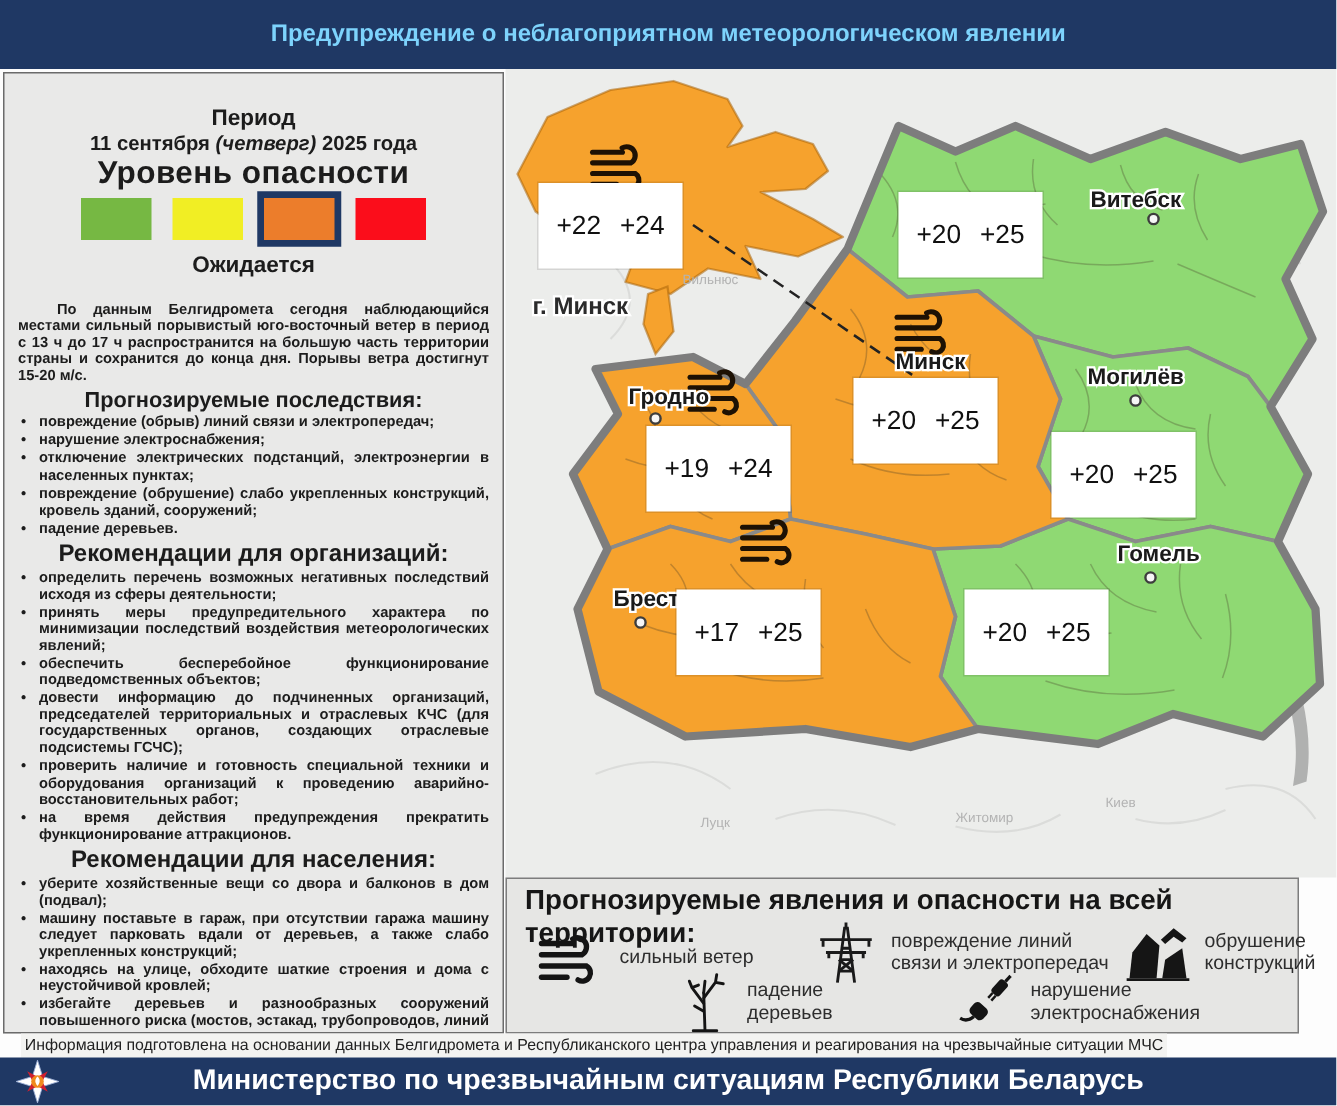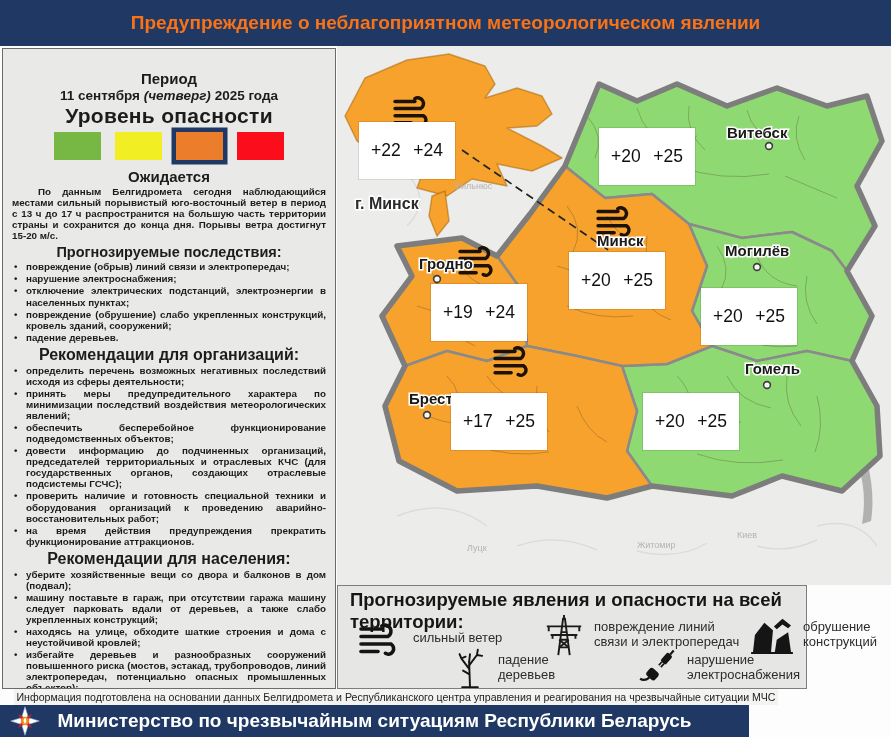--- a/index.html
+++ b/index.html
@@ -2,59 +2,59 @@
 <html><head>
 <meta charset="utf-8">
 <style>
   html,body{margin:0;padding:0;}
   body{width:891px;height:737px;position:relative;background:#fdfdfd;
        font-family:"Liberation Sans",sans-serif;overflow:hidden;}
 
   
   .header{position:absolute;left:0;top:0;width:891px;height:46px;background:#1f3864;
           display:flex;align-items:center;justify-content:center;}
-  .header .t{color:#f97316;font-size:19px;font-weight:700;}
+  .header .t{color:#7dd3fc;font-size:16px;font-weight:700;}
 
   
   .sidebar{position:absolute;left:2px;top:48px;width:334px;height:641px;background:#e9e9e8;
            border:1.5px solid #6b6b6b;box-sizing:border-box;padding:20px 9px;overflow:hidden;color:#1c1c1c;}
   .s-h1{font-size:15px;font-weight:700;text-align:center;margin:1px 0;}
   .s-date{font-size:13.5px;font-weight:700;text-align:center;margin:0 0 1px 0;}
   .s-date i{font-weight:700;}
   .s-h2{font-size:21px;font-weight:700;text-align:center;margin:1px 0 4px 0;letter-spacing:.3px;}
   .swatches{display:flex;justify-content:center;align-items:center;gap:14px;margin:4px 0 8px 0;}
   .swatch{width:47px;height:28px;display:inline-block;}
   .swatch.selected{box-shadow:0 0 0 4.5px #1f3864;}
-  .s-para{font-size:9.8px;line-height:1.13;font-weight:700;text-align:justify;margin:1px 0 3px 0;text-indent:26px;}
+  .s-para{font-size:9.8px;line-height:1.13;font-weight:700;text-align:justify;margin:16px 0 3px 0;text-indent:26px;}
   .s-h3{font-size:14.5px;font-weight:700;text-align:center;margin:2px 0 1px 0;}
   .s-h4{font-size:16px;font-weight:700;text-align:center;margin:3px 0 1px 0;}
   .s-list{list-style:none;margin:0;padding:0;font-size:9.8px;line-height:1.13;font-weight:700;}
   .s-list li{position:relative;padding-left:14px;text-align:justify;margin:0 0 1px 0;}
   .s-list li::before{content:"•";position:absolute;left:2px;top:0;}
 
   
   .map{position:absolute;left:337px;top:46px;width:554px;height:539px;background:#ecedeb;overflow:hidden;}
   .map svg{position:absolute;left:0;top:0;}
   .dl{fill:none;stroke:rgba(70,60,40,.30);stroke-width:1;}
   .bgl{fill:none;stroke:rgba(0,0,0,.07);stroke-width:1.4;}
   .tbox{position:absolute;background:#fff;box-shadow:0 0 0 1px rgba(0,0,0,.10);
         display:flex;justify-content:space-between;width:72px;padding:18px 12px;
         font-size:17.5px;color:#101010;font-weight:500;}
 
   
-  .hazards{position:absolute;left:337px;top:585px;width:470px;height:104px;background:#e6e6e4;
+  .hazards{position:absolute;left:337px;top:585px;width:529px;height:104px;background:#e6e6e4;
            border:1.5px solid #7d7d7d;box-sizing:border-box;color:#161616;}
   .hz-title{font-size:18.5px;font-weight:700;padding:3px 0 0 12px;}
   .hz{position:absolute;display:flex;align-items:center;gap:9px;}
   .hz .lbl{font-size:13px;line-height:1.12;color:#2d2d2d;white-space:pre-line;}
 
   
   .source{position:absolute;left:0;top:689px;width:764px;height:16px;background:#f3f3f1;
           font-size:10.6px;color:#222;text-align:center;line-height:16px;margin-left:14px;}
-  .footer{position:absolute;left:0;top:705px;width:749px;height:32px;background:#1f3864;
+  .footer{position:absolute;left:0;top:705px;width:891px;height:32px;background:#1f3864;
           display:flex;align-items:center;justify-content:center;}
   .footer .t{color:#fff;font-size:19px;font-weight:700;}
   .emblem{position:absolute;left:10px;top:1px;}
 </style>
 </head>
 <body>
 
 <div class="header">
   <div class="t">Предупреждение о неблагоприятном метеорологическом явлении</div>
 </div>

